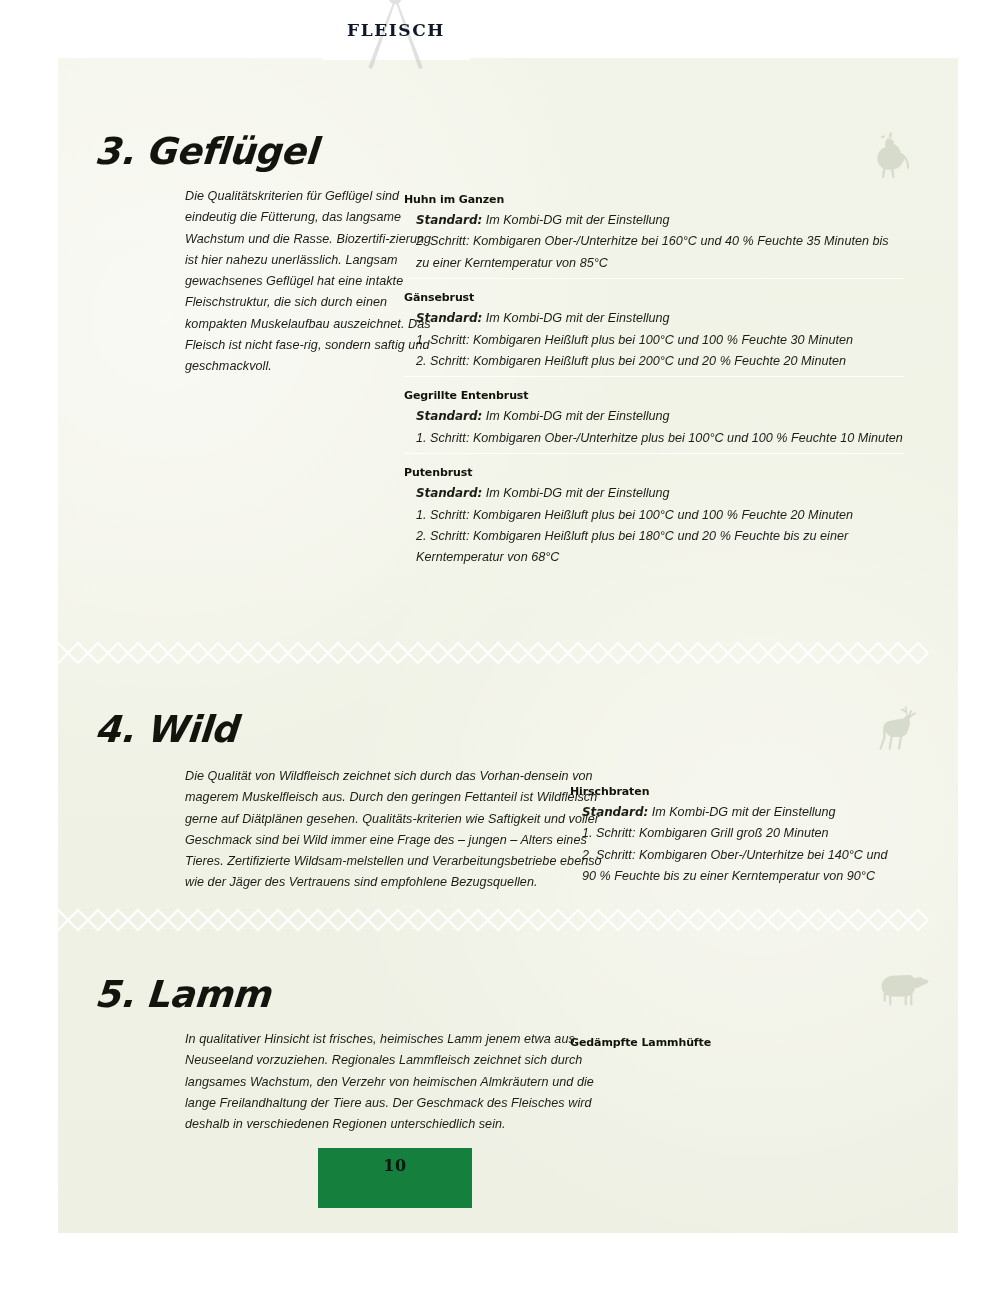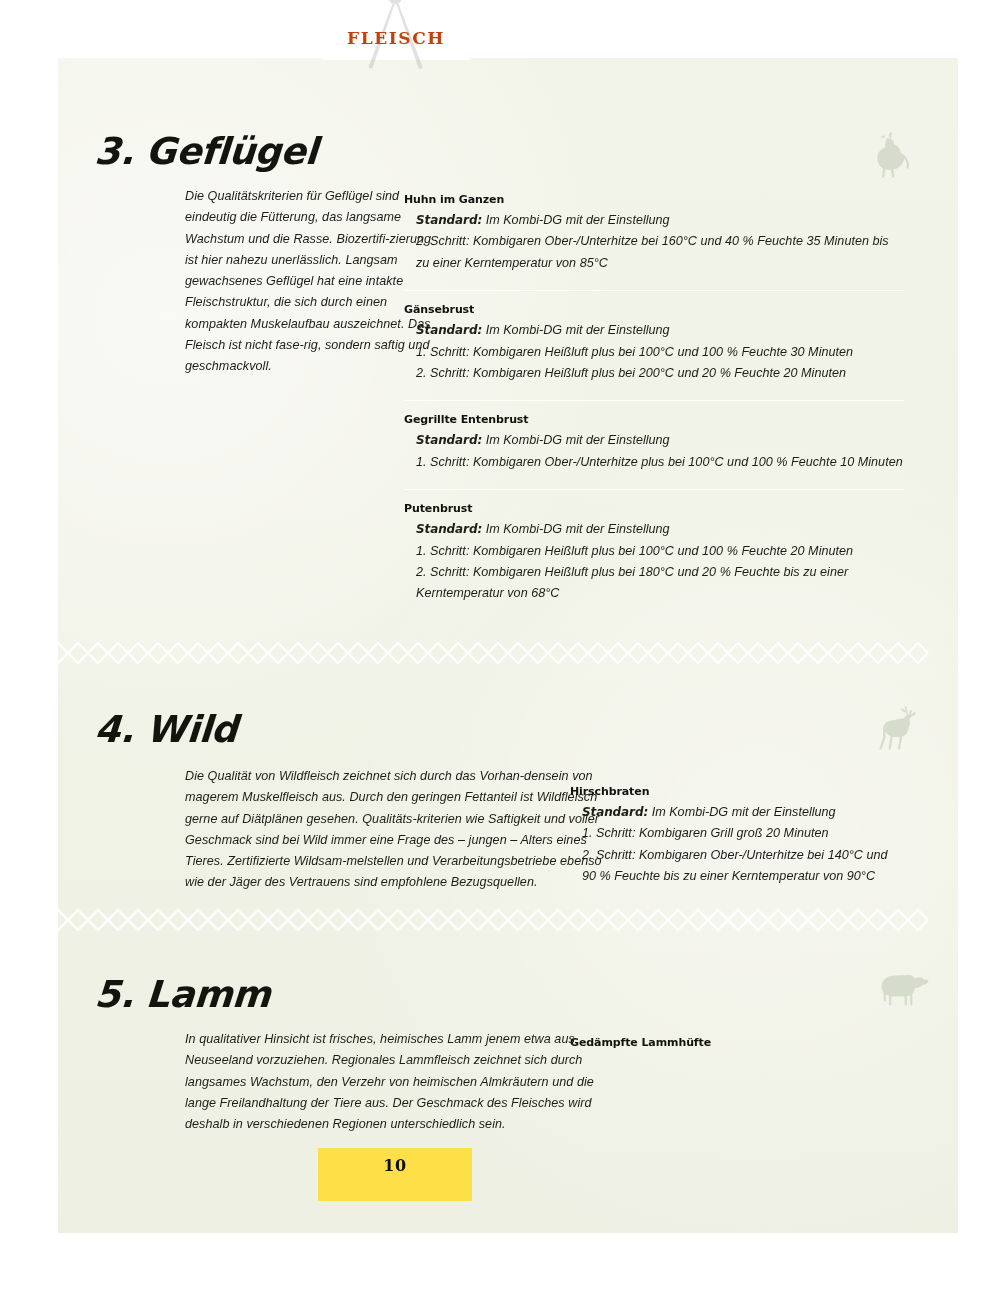--- a/index.html
+++ b/index.html
@@ -35,50 +35,50 @@
     left: 322px;
     top: 0px;
     width: 148px;
     height: 60px;
     background: #ffffff;
     z-index: 5;
   }
   #chapter-tab-label {
     position: absolute;
     left: 0;
-    top: 8px;
+    top: 0;
     width: 148px;
     height: 60px;
     display: flex;
     align-items: center;
     justify-content: center;
     font-family: "DejaVu Serif", serif;
     font-weight: 700;
     font-size: 17px;
     letter-spacing: 1.6px;
-    color: #c2410c;
+    color: #0f172a;
     z-index: 3;
   }
   #cutlery-icon {
     position: absolute;
     left: 50%;
     top: 50%;
     transform: translate(-50%, -50%);
     z-index: 1;
     opacity: 0.42;
   }
 
   
   #page-number-tab {
     position: absolute;
     left: 318px;
     top: 1148px;
     width: 154px;
-    height: 53px;
-    background: #fde047;
+    height: 60px;
+    background: #15803d;
     z-index: 5;
     display: flex;
     align-items: flex-start;
     justify-content: center;
     padding-top: 8px;
     box-sizing: border-box;
   }
   #page-number-label {
     font-family: "DejaVu Serif", serif;
     font-weight: 700;
@@ -124,21 +124,21 @@
 
   .recipes-col {
     position: absolute;
     font-family: "Liberation Sans", sans-serif;
     color: #1d1d17;
   }
   .recipe {
     position: relative;
     padding-top: 10px;
   }
-  .recipe + .recipe { margin-top: 16px; }
+  .recipe + .recipe { margin-top: 4px; }
   .recipe::before {
     content: "";
     position: absolute;
     left: 0;
     top: 0;
     right: 0;
     height: 1px;
     background: rgba(255,255,255,0.95);
   }
   .recipe.first::before { display: none; }

